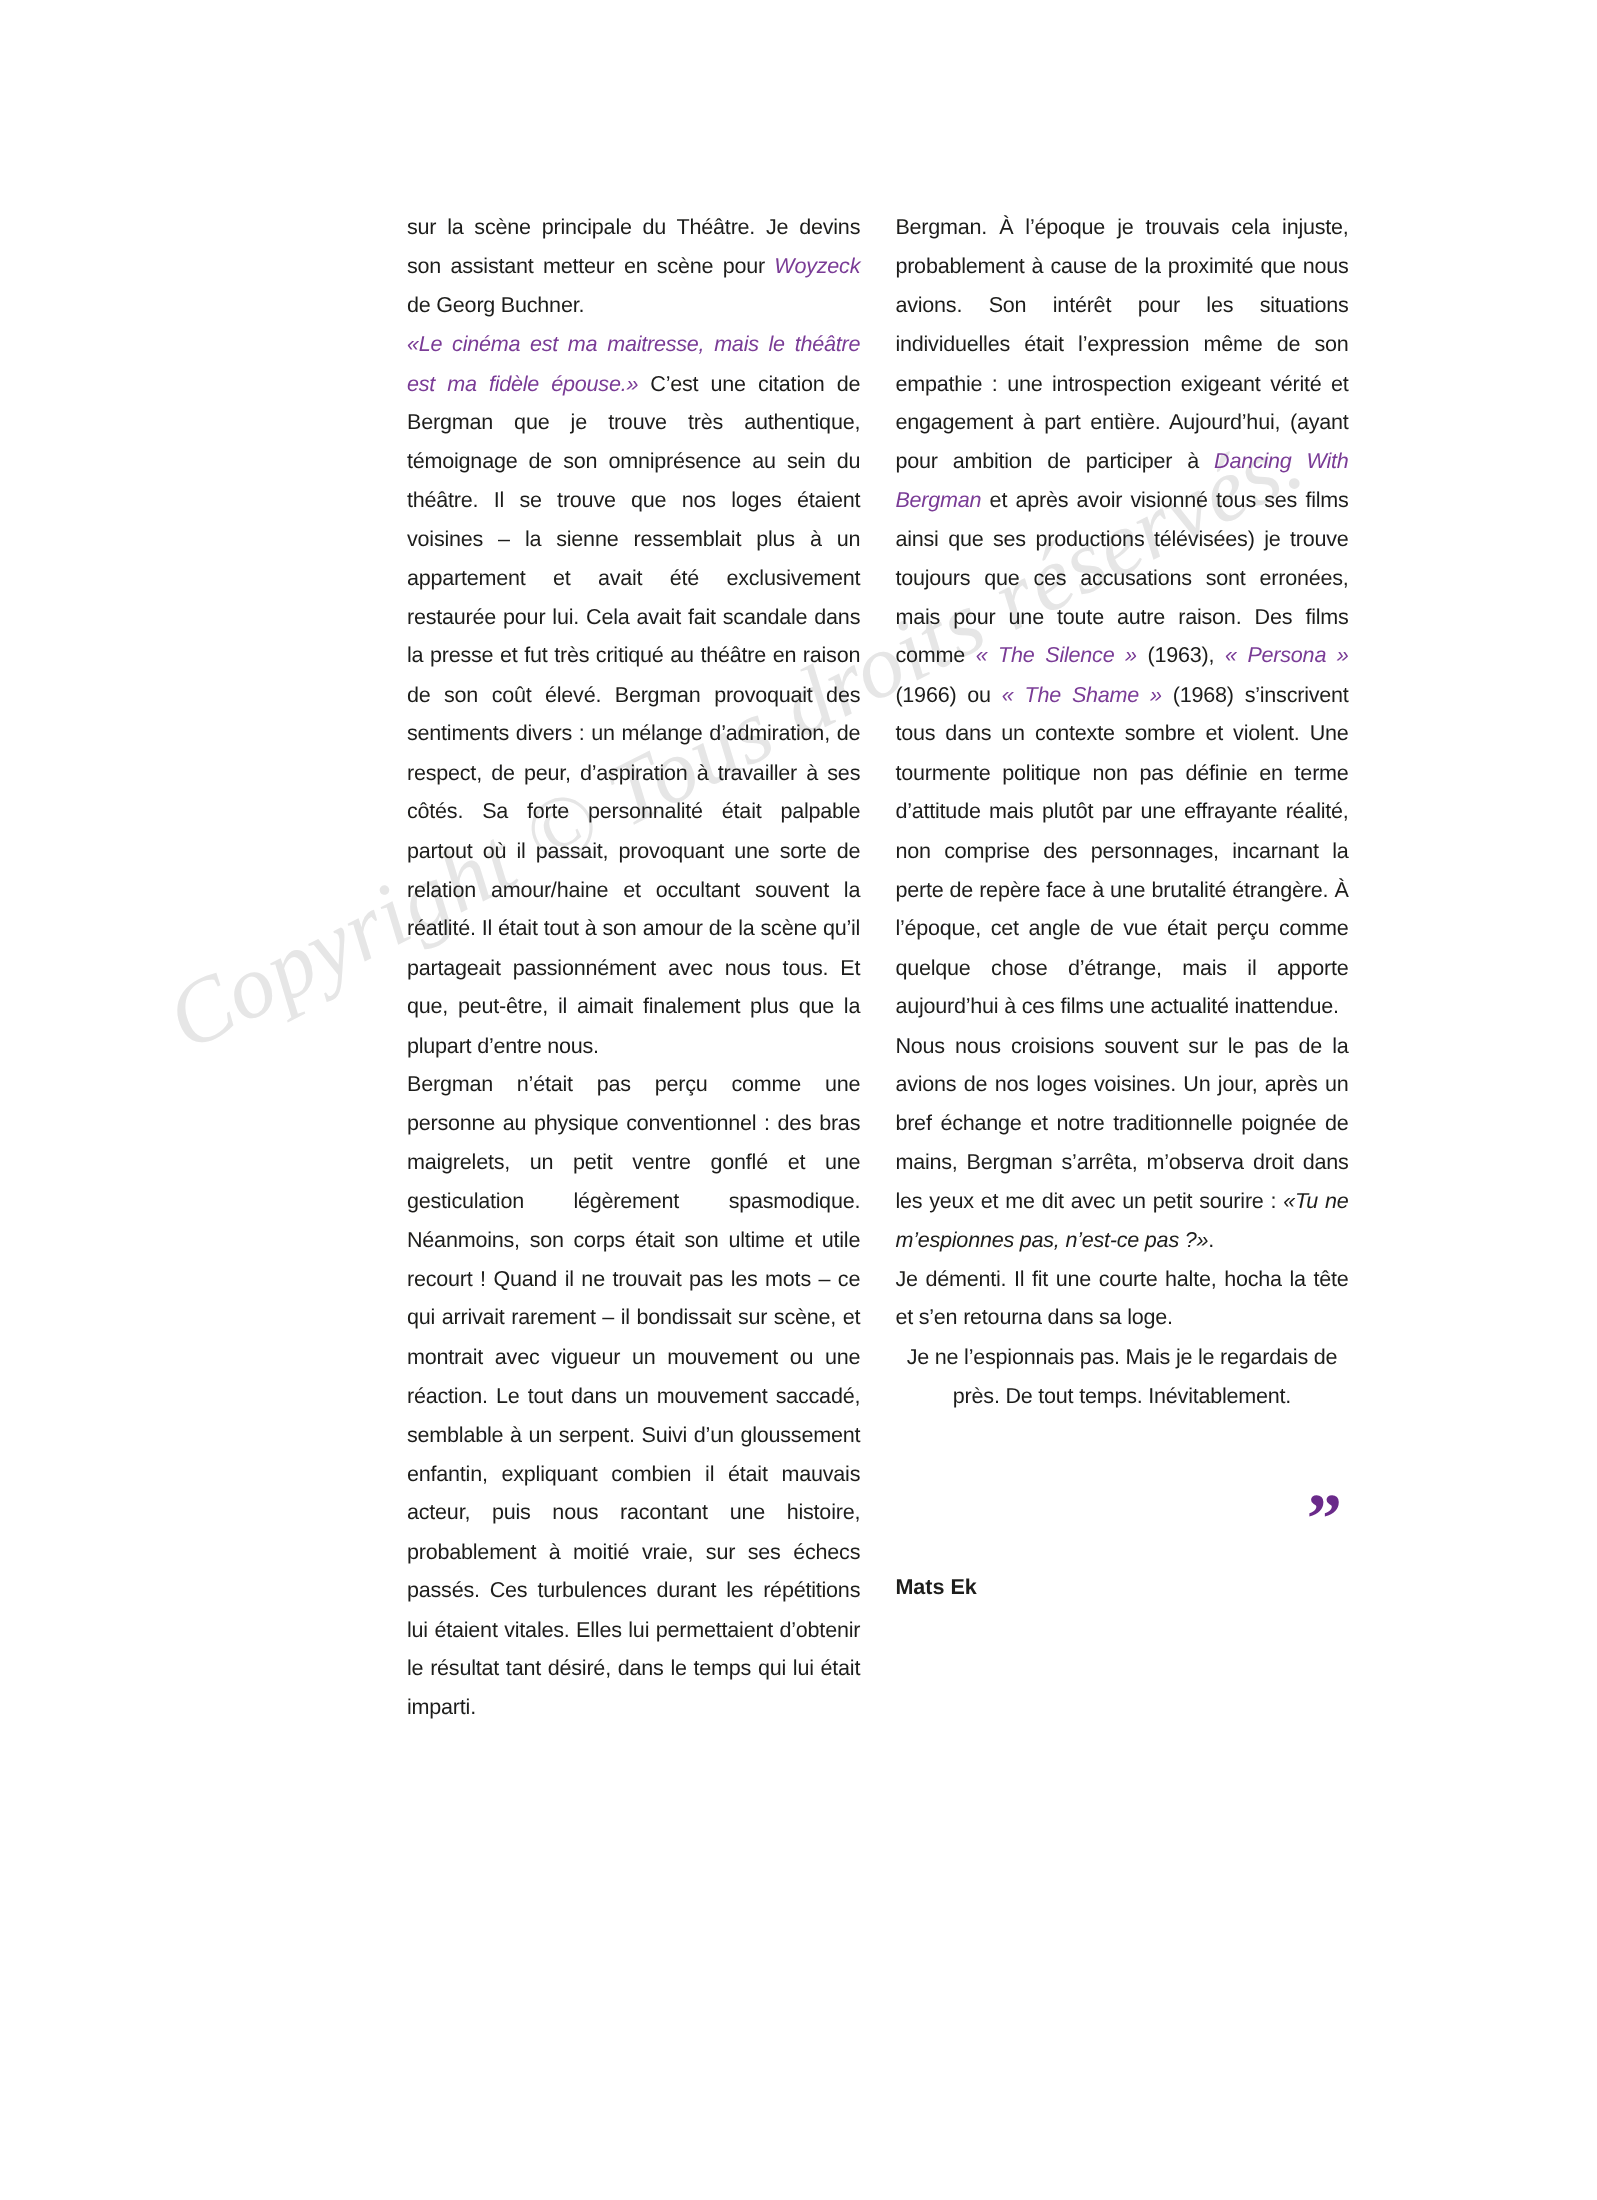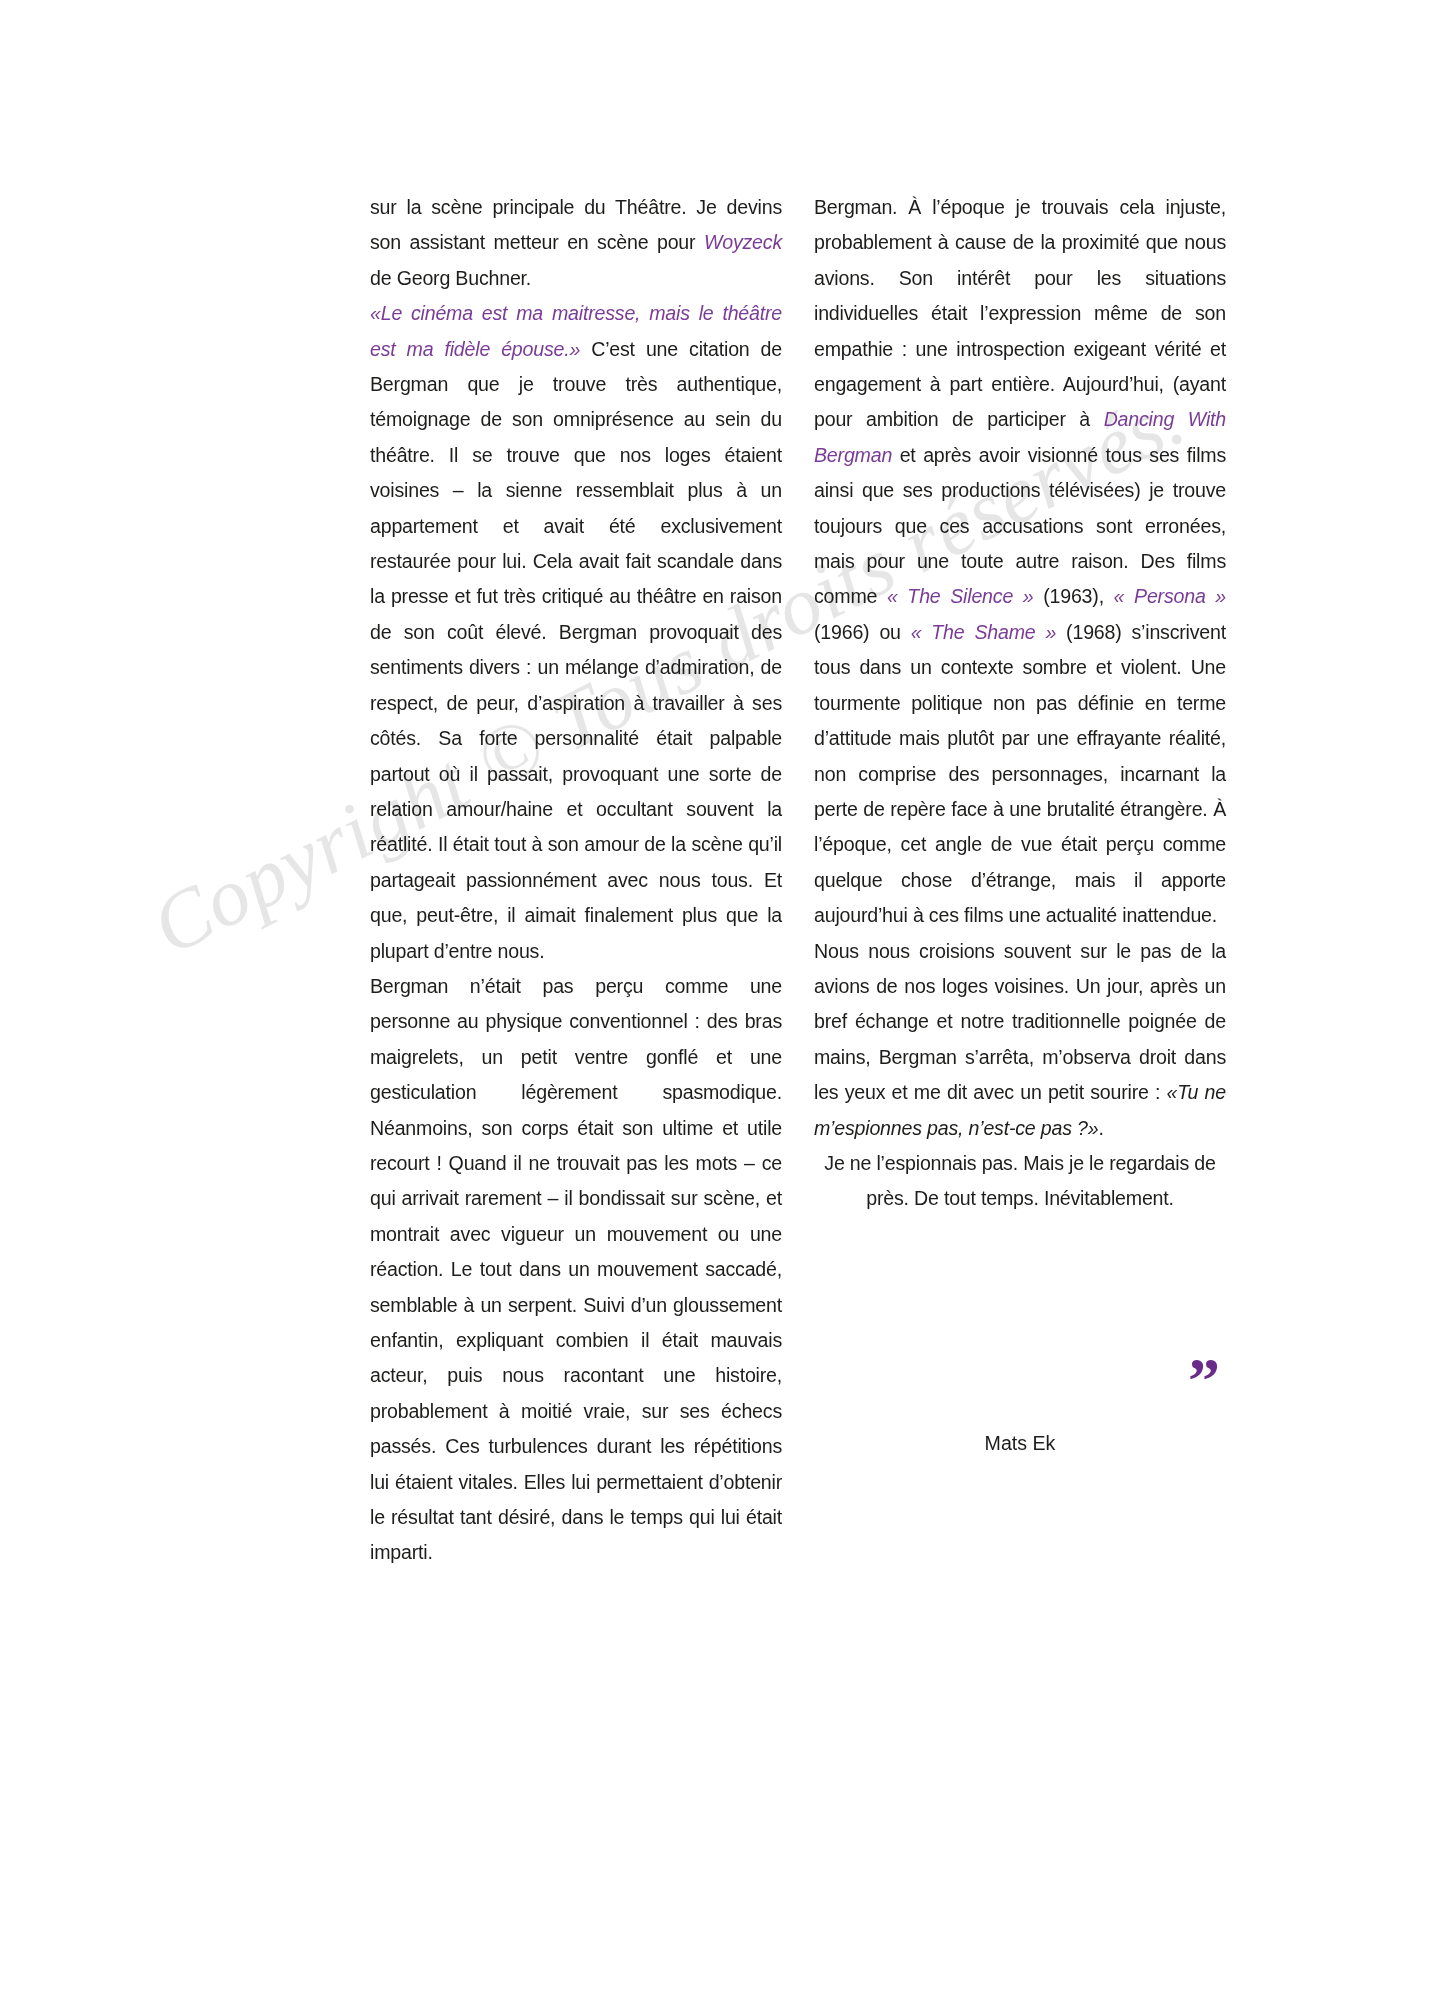--- a/index.html
+++ b/index.html
@@ -27,24 +27,25 @@
     font-weight: bold;
     font-size: 64px;
     color: #6a2a8a;
     line-height: 1;
   }
   .signature {
     position: absolute;
     left: 814px;
     top: 1432px;
     width: 412px;
-    text-align: center;
+    text-align: left;
     font-family: "Liberation Sans", sans-serif;
     font-size: 19.6px;
     color: #1d1d1b;
+    font-weight: bold;
   }
   .watermark {
     position: absolute;
     left: 180px;
     top: 880px;
     font-family: "Liberation Serif", serif;
     font-style: italic;
     font-size: 82px;
     color: #e6e6e6;
     transform: rotate(-27deg);
@@ -65,20 +66,21 @@
 
   <div class="col col-left">
     <p><span>sur la scène principale du Théâtre. Je devins son assistant metteur en scène pour </span><span class="hl">Woyzeck</span><span> de Georg Buchner.</span></p>
     <p><span class="hl">«Le cinéma est ma maitresse, mais le théâtre est ma fidèle épouse.»</span><span> C’est une citation de Bergman que je trouve très authentique, témoignage de son omni­présence au sein du théâtre. Il se trouve que nos loges étaient voisines – la sienne ressemblait plus à un appartement et avait été exclusivement restaurée pour lui. Cela avait fait scandale dans la presse et fut très critiqué au théâtre en raison de son coût élevé. Bergman provoquait des sentiments divers : un mélange d’admiration, de respect, de peur, d’aspiration à travailler à ses côtés. Sa forte personnalité était palpable partout où il passait, provoquant une sorte de rela­tion amour/haine et occultant souvent la réatlité. Il était tout à son amour de la scène qu’il partageait passionnément avec nous tous. Et que, peut-être, il aimait finalement plus que la plupart d’entre nous.</span></p>
     <p>Bergman n’était pas perçu comme une personne au physique conventionnel : des bras maigrelets, un petit ventre gonflé et une gesticulation légèrement spasmodique. Néanmoins, son corps était son ultime et utile recourt ! Quand il ne trouvait pas les mots – ce qui arrivait rarement – il bondissait sur scène, et montrait avec vigueur un mouvement ou une réaction. Le tout dans un mouvement saccadé, semblable à un serpent. Suivi d’un gloussement enfantin, expliquant combien il était mauvais acteur, puis nous racontant une histoire, probable­ment à moitié vraie, sur ses échecs passés. Ces turbulences durant les répétitions lui étaient vitales. Elles lui permettaient d’obtenir le résultat tant désiré, dans le temps qui lui était imparti.</p>
   </div>
 
   <div class="col col-right">
     <p><span>Bergman. À l’époque je trouvais cela injuste, probablement à cause de la proximité que nous avions. Son intérêt pour les situations individuelles était l’expression même de son empathie : une introspection exigeant vérité et engagement à part entière. Aujourd’hui, (ayant pour ambition de participer à </span><span class="hl">Dancing With Bergman</span><span> et après avoir visionné tous ses films ainsi que ses productions télévi­sées) je trouve toujours que ces accusations sont erronées, mais pour une toute autre raison. Des films comme </span><span class="hl">« The Silence »</span><span> (1963), </span><span class="hl">« Persona »</span><span> (1966) ou </span><span class="hl">« The Shame »</span><span> (1968) s’inscrivent tous dans un contexte sombre et violent. Une tourmente politique non pas définie en terme d’attitude mais plutôt par une effrayante réalité, non com­prise des personnages, incarnant la perte de repère face à une brutalité étrangère. À l’époque, cet angle de vue était perçu comme quelque chose d’étrange, mais il apporte aujourd’hui à ces films une ac­tualité inattendue.</span></p>
     <p><span>Nous nous croisions souvent sur le pas de la avions de nos loges voisines. Un jour, après un bref échange et notre traditionnelle poignée de mains, Bergman s’arrêta, m’observa droit dans les yeux et me dit avec un petit sourire : </span><span class="it">«Tu ne m’espionnes pas, n’est-ce pas ?»</span><span>.</span></p>
+    <p>Je démenti. Il fit une courte halte, hocha la tête et s’en retourna dans sa loge.</p>
     <p style="text-align:center">Je ne l’espionnais pas. Mais je le regardais de près. De tout temps. Inévitablement.</p>
   </div>
 
   <div class="close-quote" style="left:1188px; top:1349px;">”</div>
 
   <div class="signature">Mats Ek</div>
 
 </div>
 
 </body></html>

